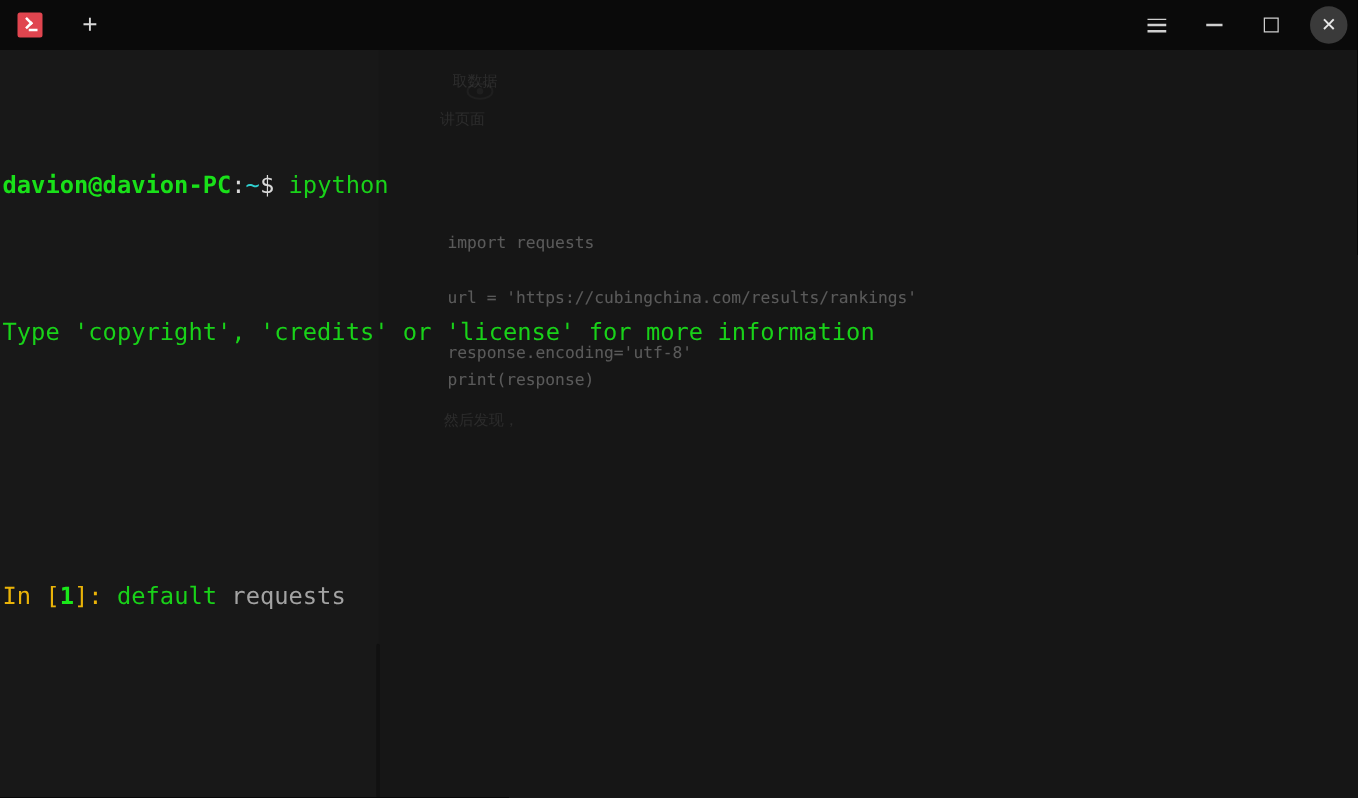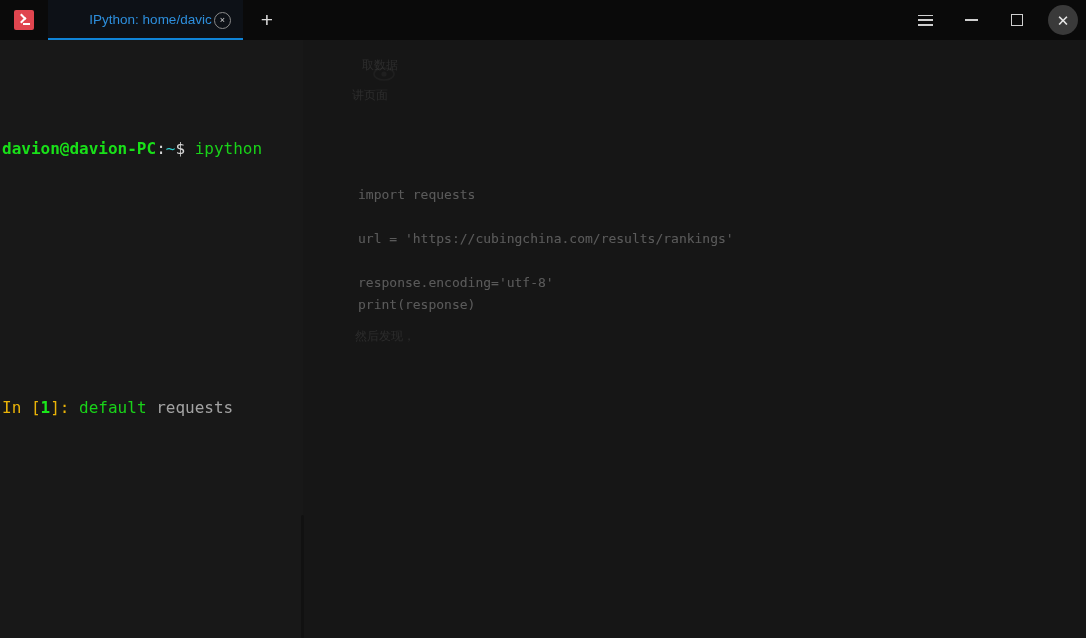--- a/index.html
+++ b/index.html
@@ -226,21 +226,21 @@
   
   .console {
     position: absolute;
     left: 0; top: 0;
     width: 1086px;
     height: 598px;
     z-index: 10;
     padding: 3px 0 0 2px;
     box-sizing: border-box;
     font-family: "DejaVu Sans Mono", monospace;
-    font-size: 16px;
+    font-size: 19px;
     line-height: 23.5px;
     white-space: pre;
   }
   .line { height: 23.5px; white-space: pre; }
   .blank { height: 23.5px; }
 
   .c-green     { color: #19d219; }
   .c-green-b   { color: #19e019; font-weight: bold; }
   .c-dgreen    { color: #eab308; }
   .c-white     { color: #d8d8d8; }
@@ -253,24 +253,20 @@
 
 <div id="app">
 
   <div class="titlebar">
     <div class="tb-left">
 
       <div class="app-icon">
         <div class="app-icon-sq"></div>
       </div>
 
-      <div class="tab">
-        <span class="tab-title">IPython: home/davic</span>
-        <span class="tab-close">×</span>
-      </div>
 
       <div class="newtab">+</div>
     </div>
 
     <div class="tb-spacer"></div>
 
     <div class="winctl">
       <div class="wc-btn">
         <span class="hamburger">
           <i></i>
@@ -310,20 +306,21 @@
       <div class="g" style="left:358px; top:208px;">print(response)</div>
       <div class="gcn" style="left:355px; top:285px;">然后发现，</div>
     </div>
 
     <div class="console">
 
       
       <div class="line"><span class="c-green-b">davion@davion-PC</span><span class="c-white">:</span><span class="c-cyan">~</span><span class="c-white">$</span><span class="c-green"> </span><span class="c-green">ipython</span></div>
 
       
+      <div class="line c-green">Type 'copyright', 'credits' or 'license' for more information</div>
 
       <div class="blank"></div>
 
       
       <div class="line"><span class="c-dgreen">In [</span><span class="c-promptnum">1</span><span class="c-dgreen">]: </span><span class="c-green">default</span><span class="c-blue"> requests</span></div>
 
       
       
 
       

